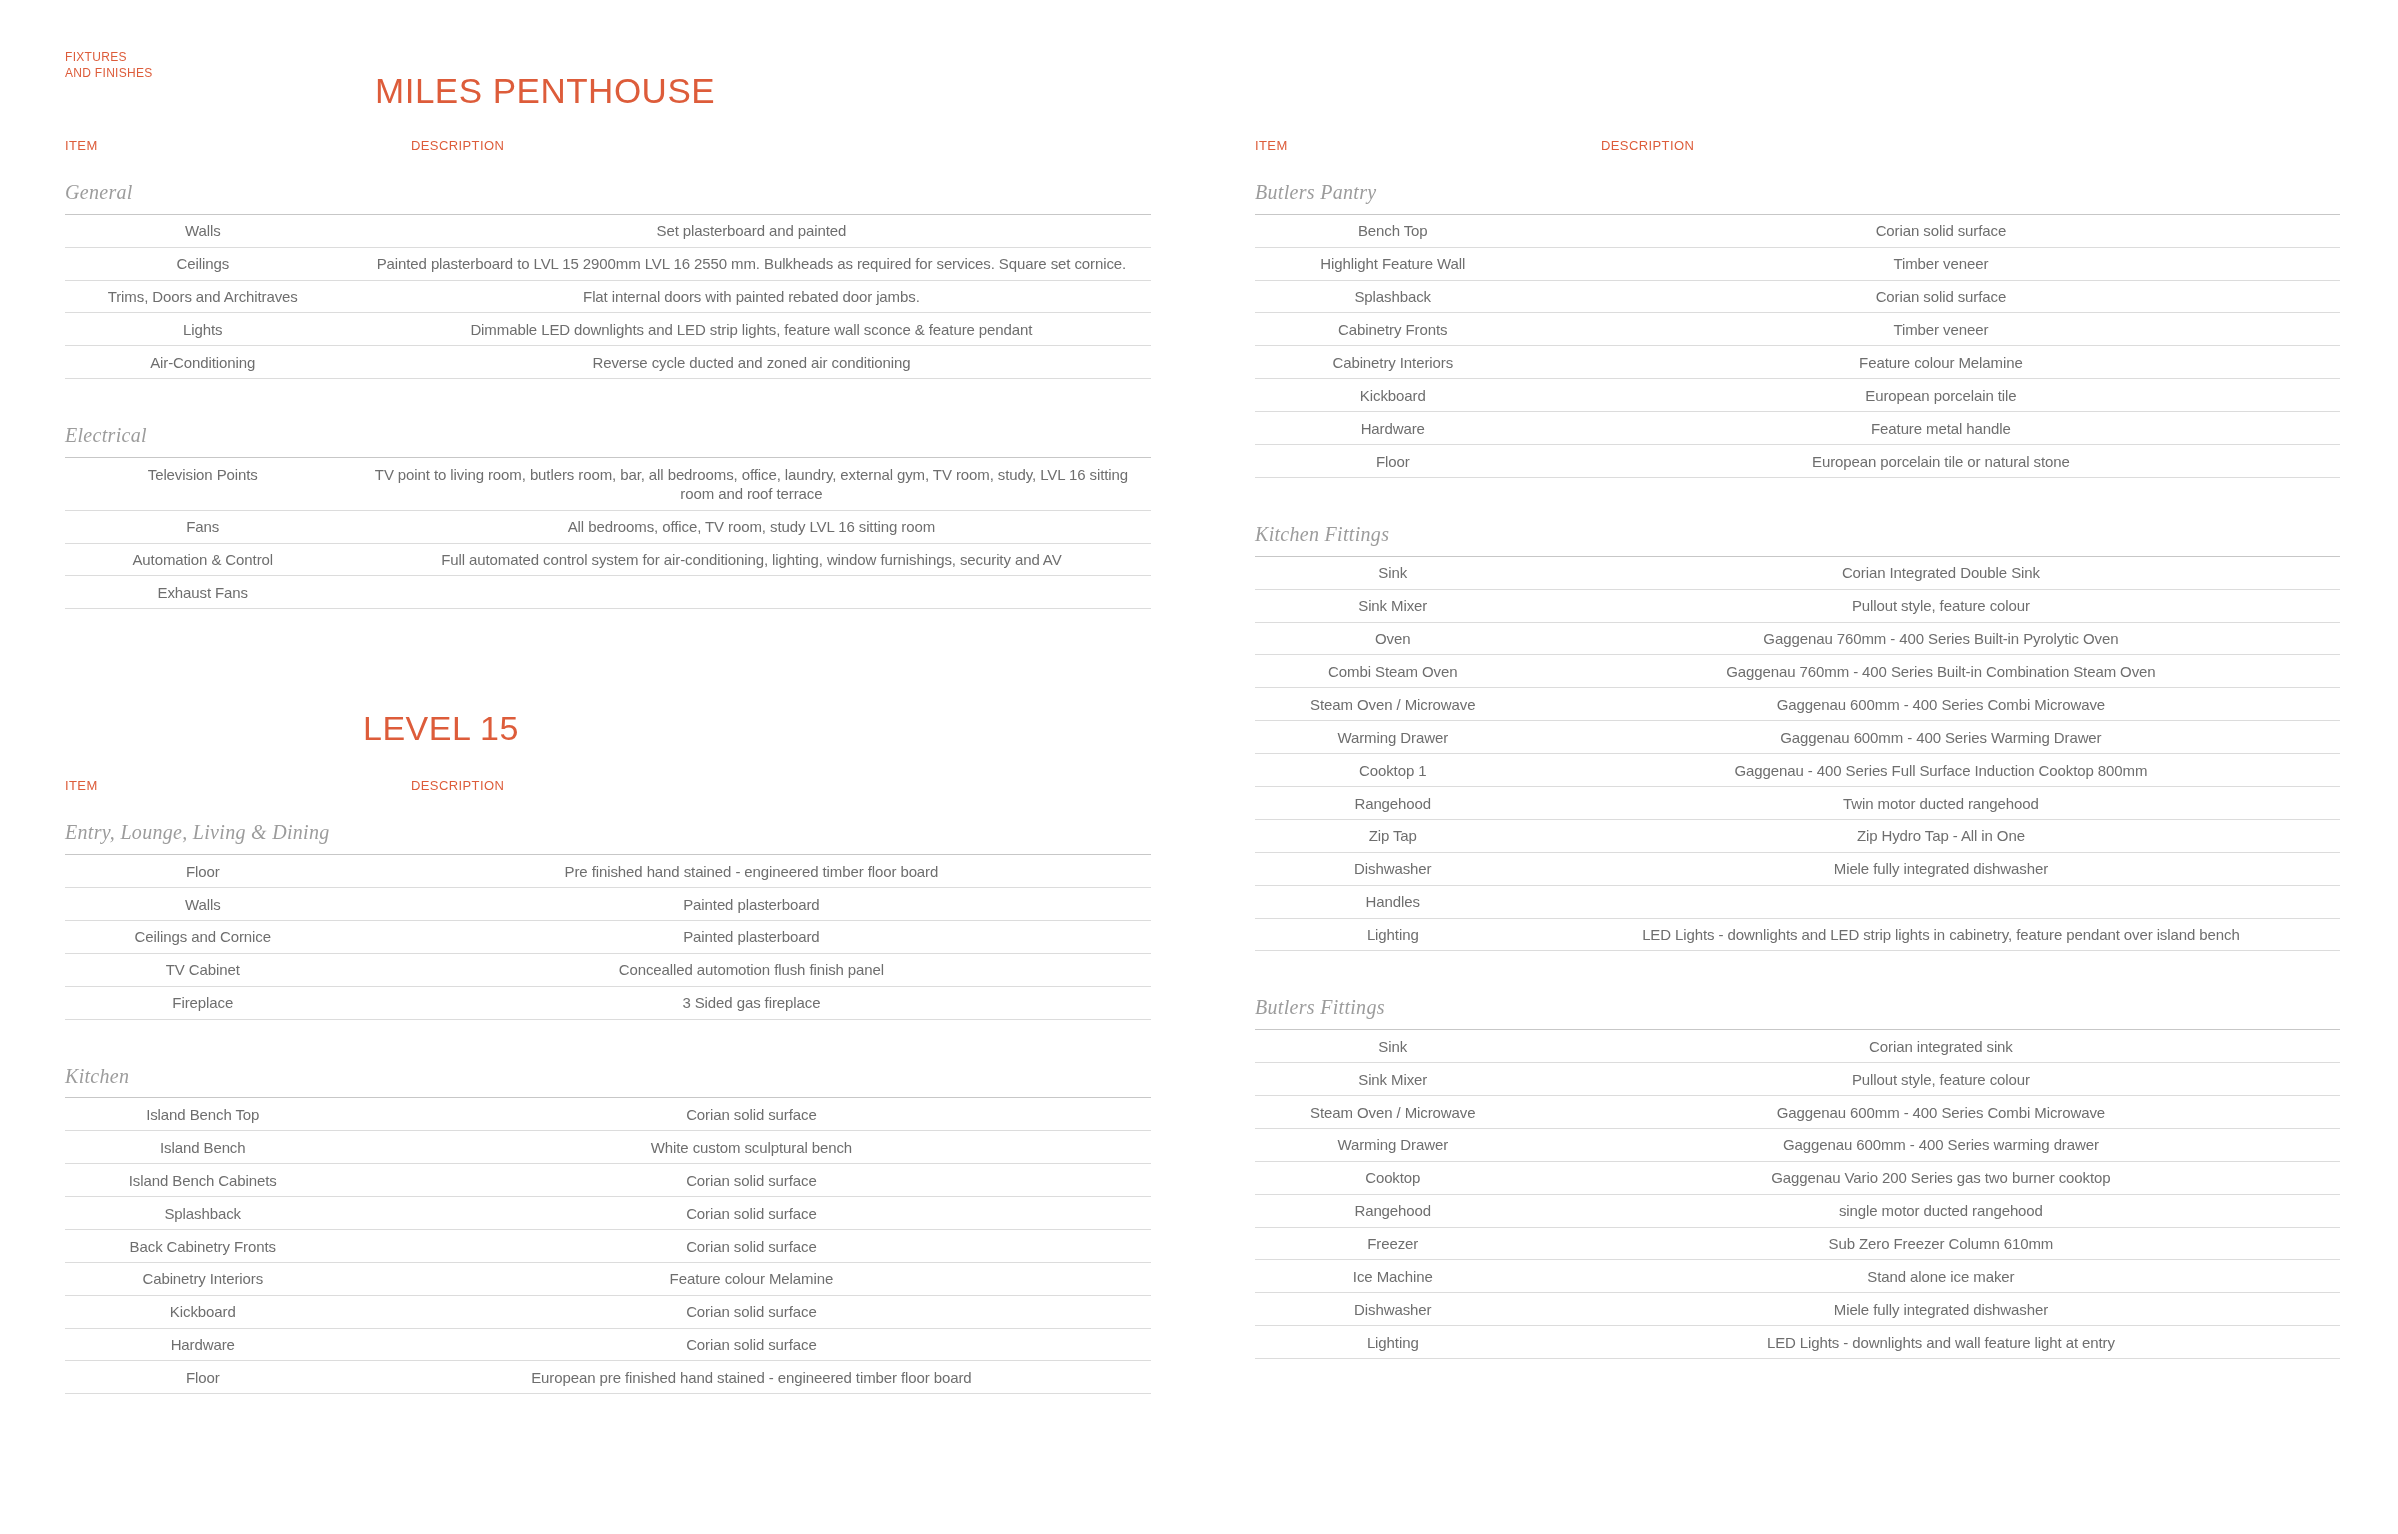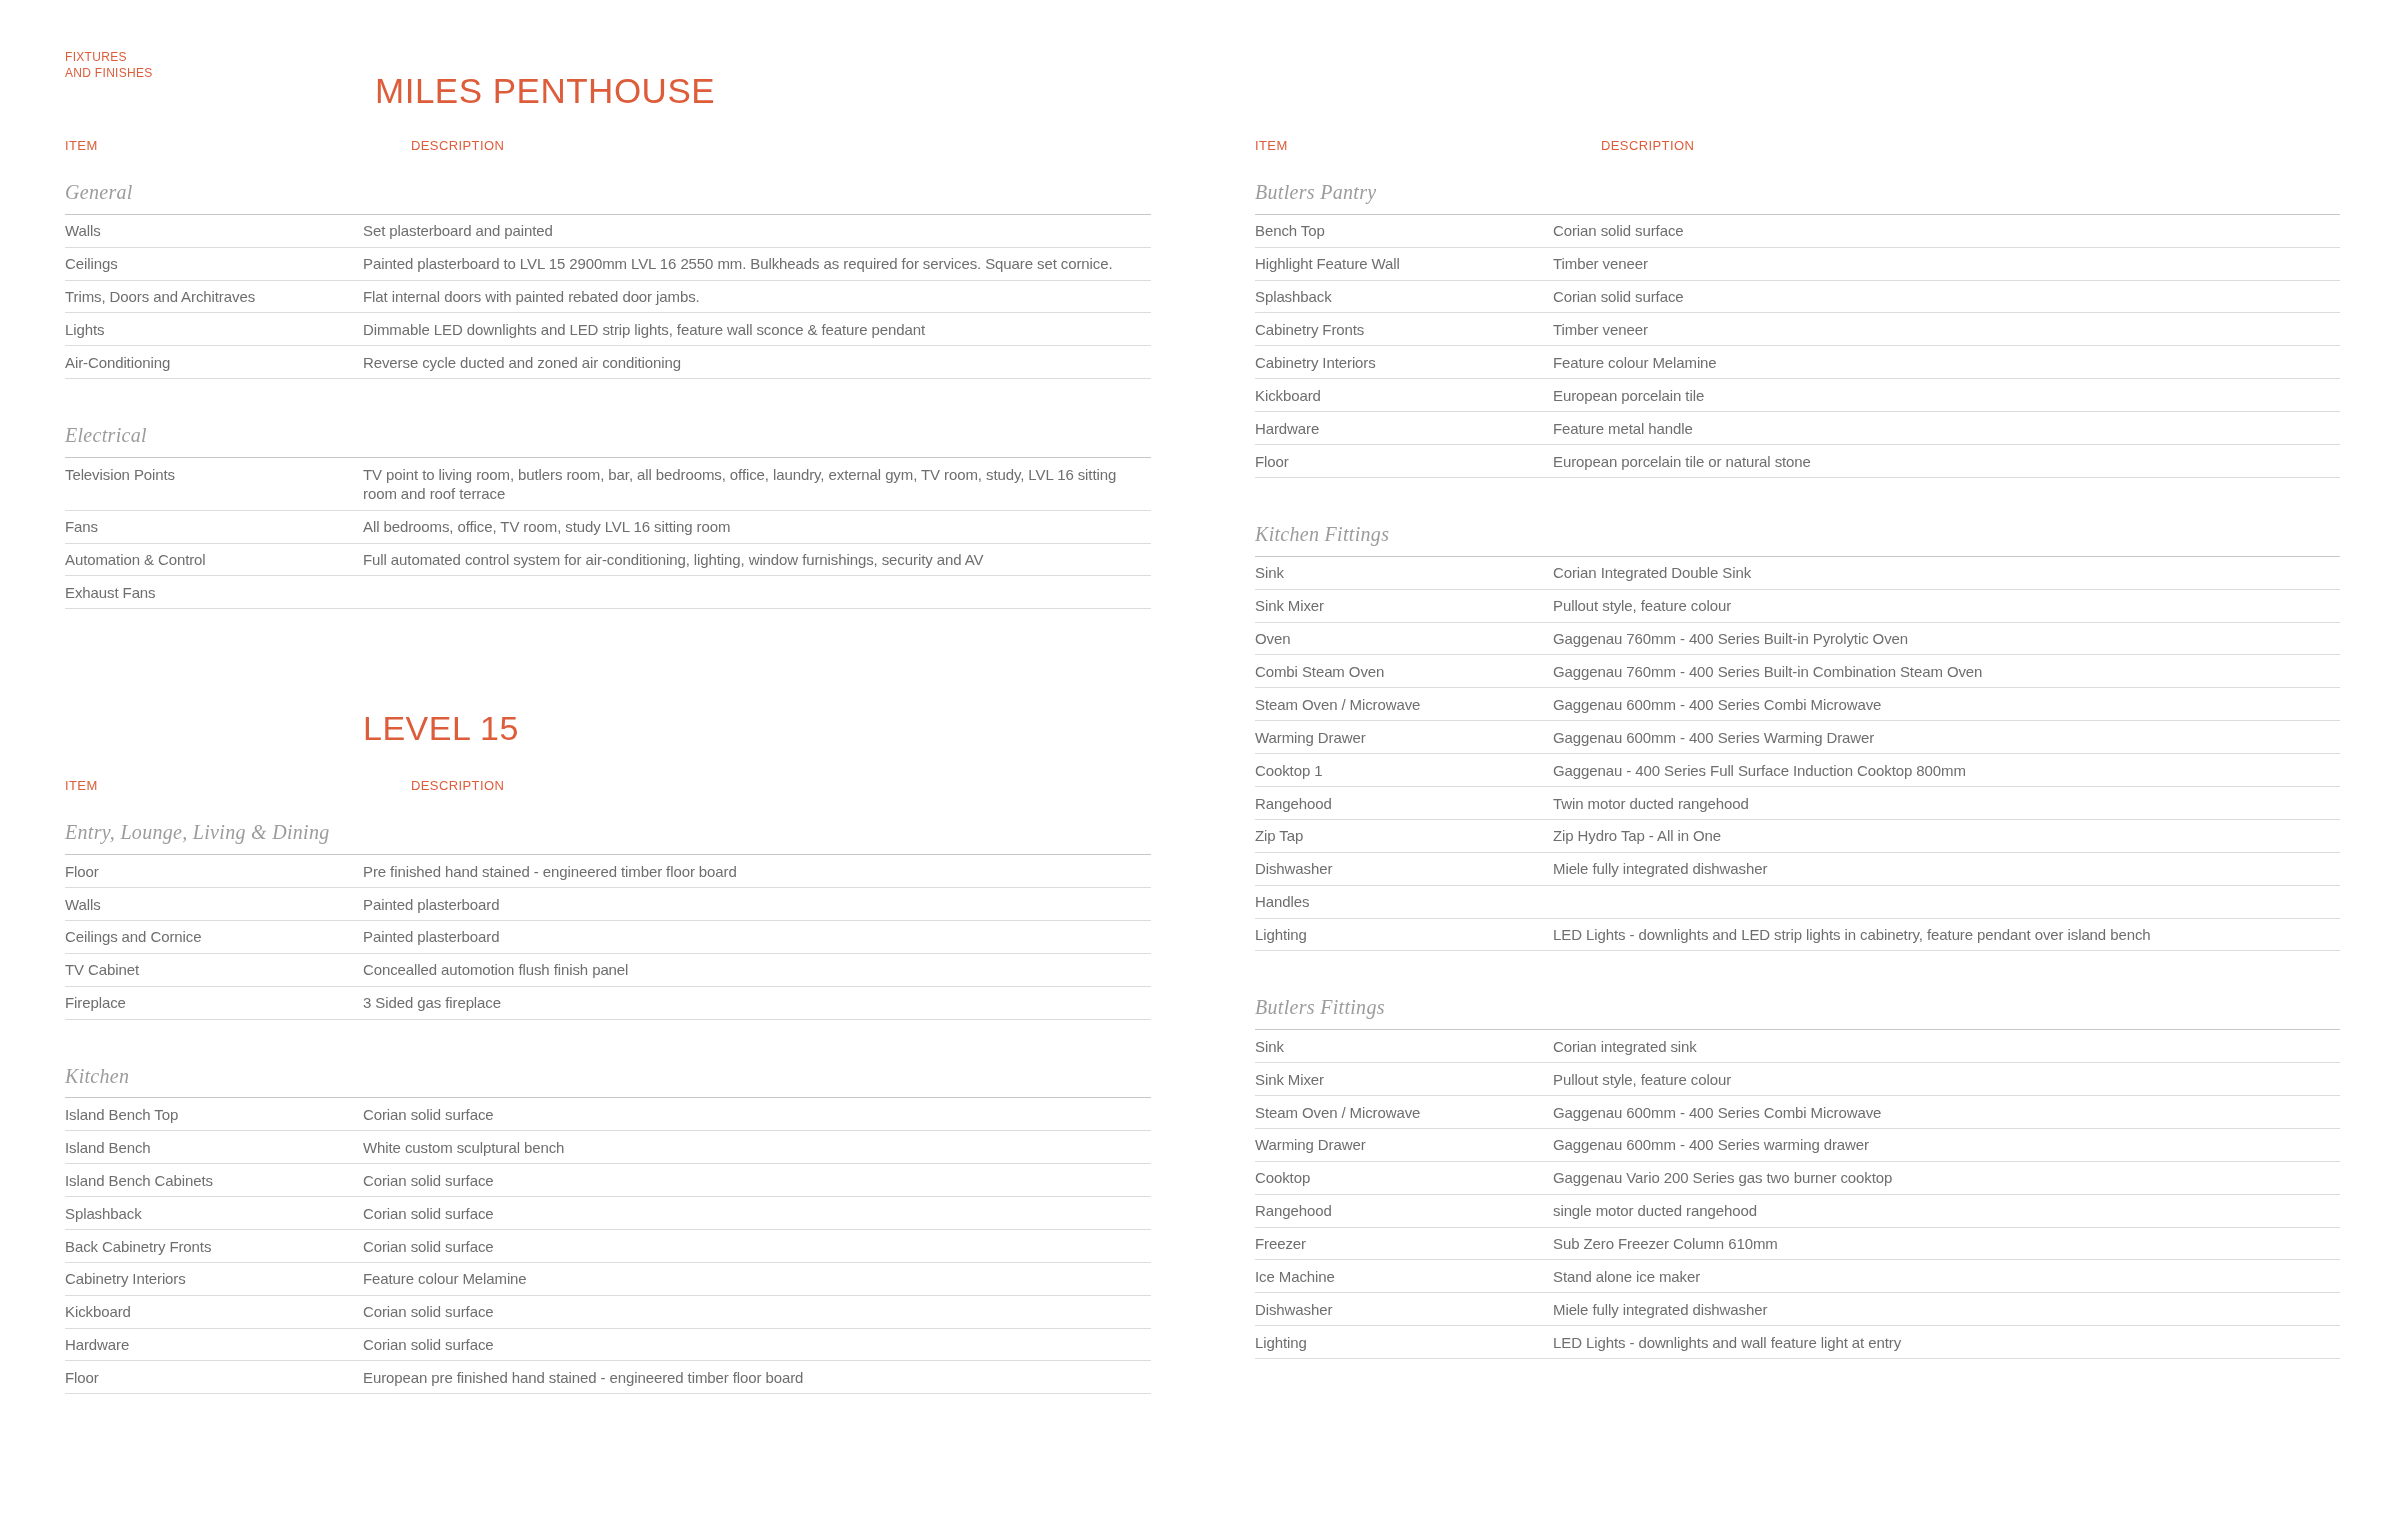--- a/index.html
+++ b/index.html
@@ -37,21 +37,21 @@
   .section{margin-top:45px;}
   .col-header + .section{margin-top:26px;}
 
   .section-title{
     margin:0 0 10.3px 0;
     font-family:"Liberation Serif","DejaVu Serif",serif;
     font-style:italic;font-weight:400;
     font-size:20px;line-height:22.5px;
     color:#9c9c9c;letter-spacing:0.3px;
   }
-  .rows{border-top:0.9px solid #c7c7c7;}
+  .rows{border-top:0.9px solid #c7c7c7;text-align:center;}
   .row{
     display:flex;
     padding:6.6px 0 5.6px;
     border-bottom:0.9px solid #dcdcdc;
     font-size:15px;line-height:19.7px;
     letter-spacing:-0.1px;
   }
   .row .item{width:298px;flex:none;padding-right:22.5px;box-sizing:border-box;}
   .row .desc{flex:1;padding-right:11.2px;}
 

